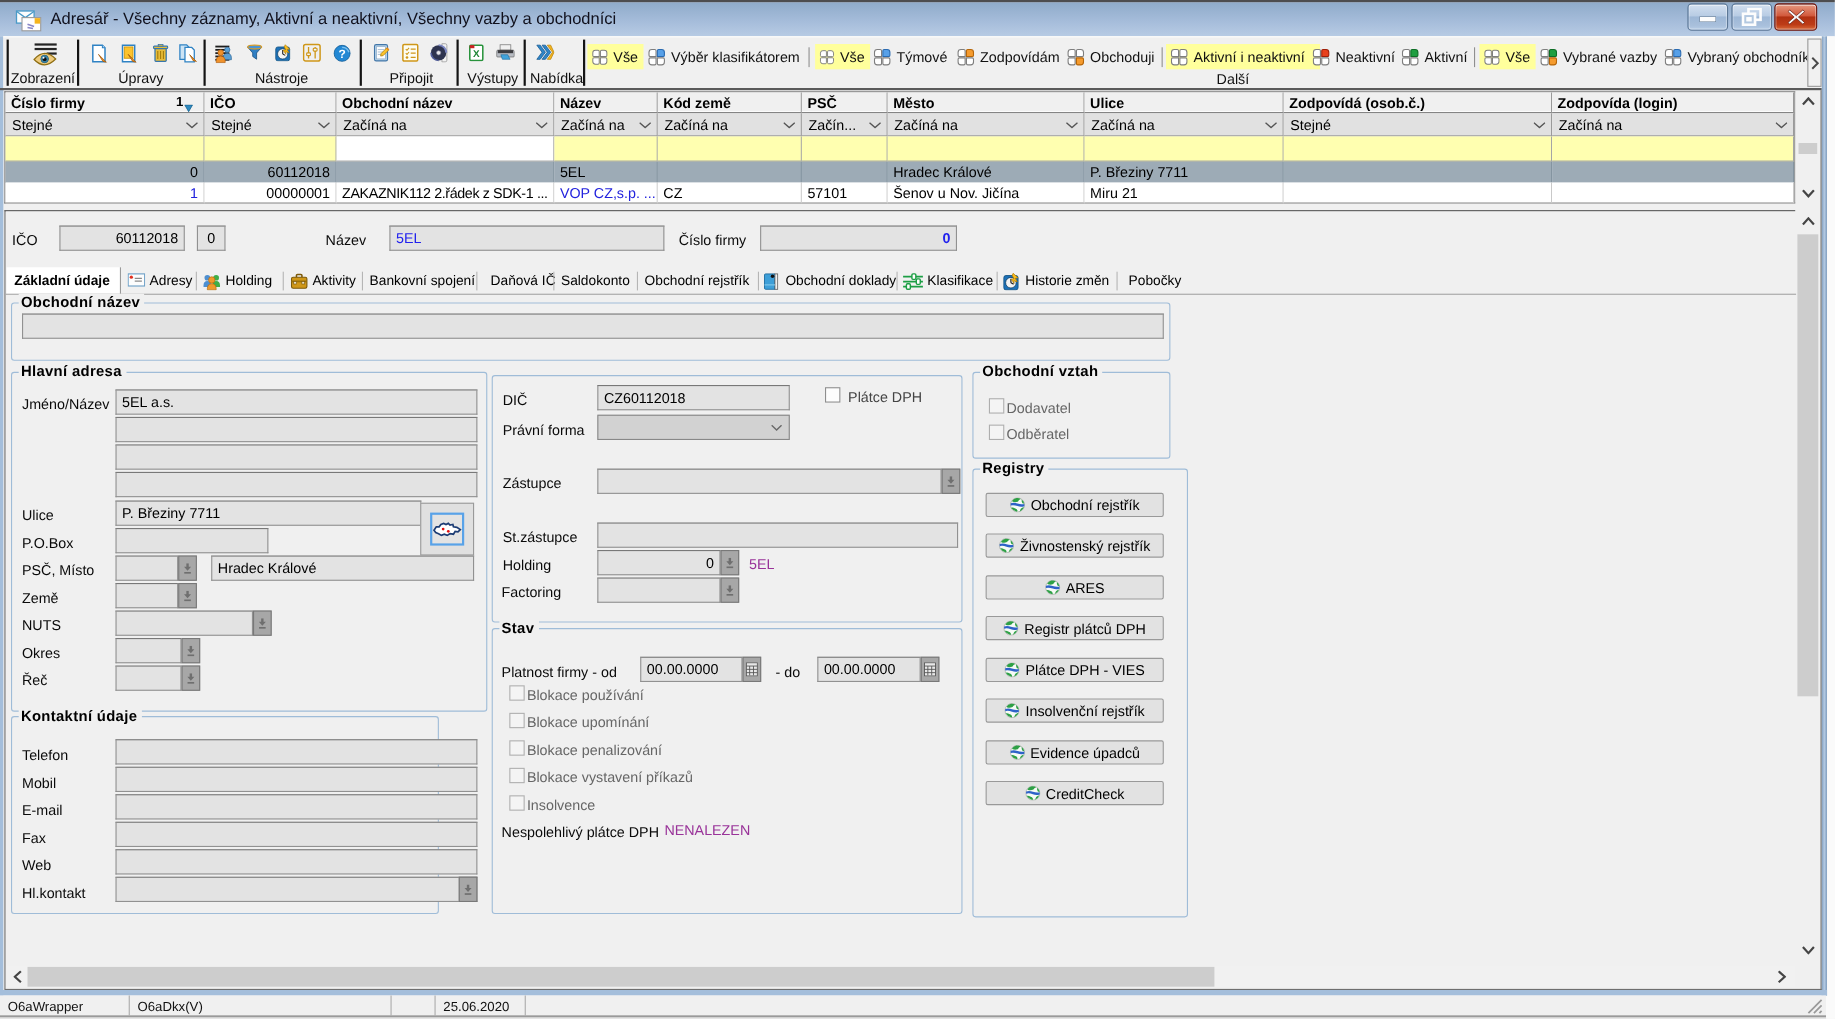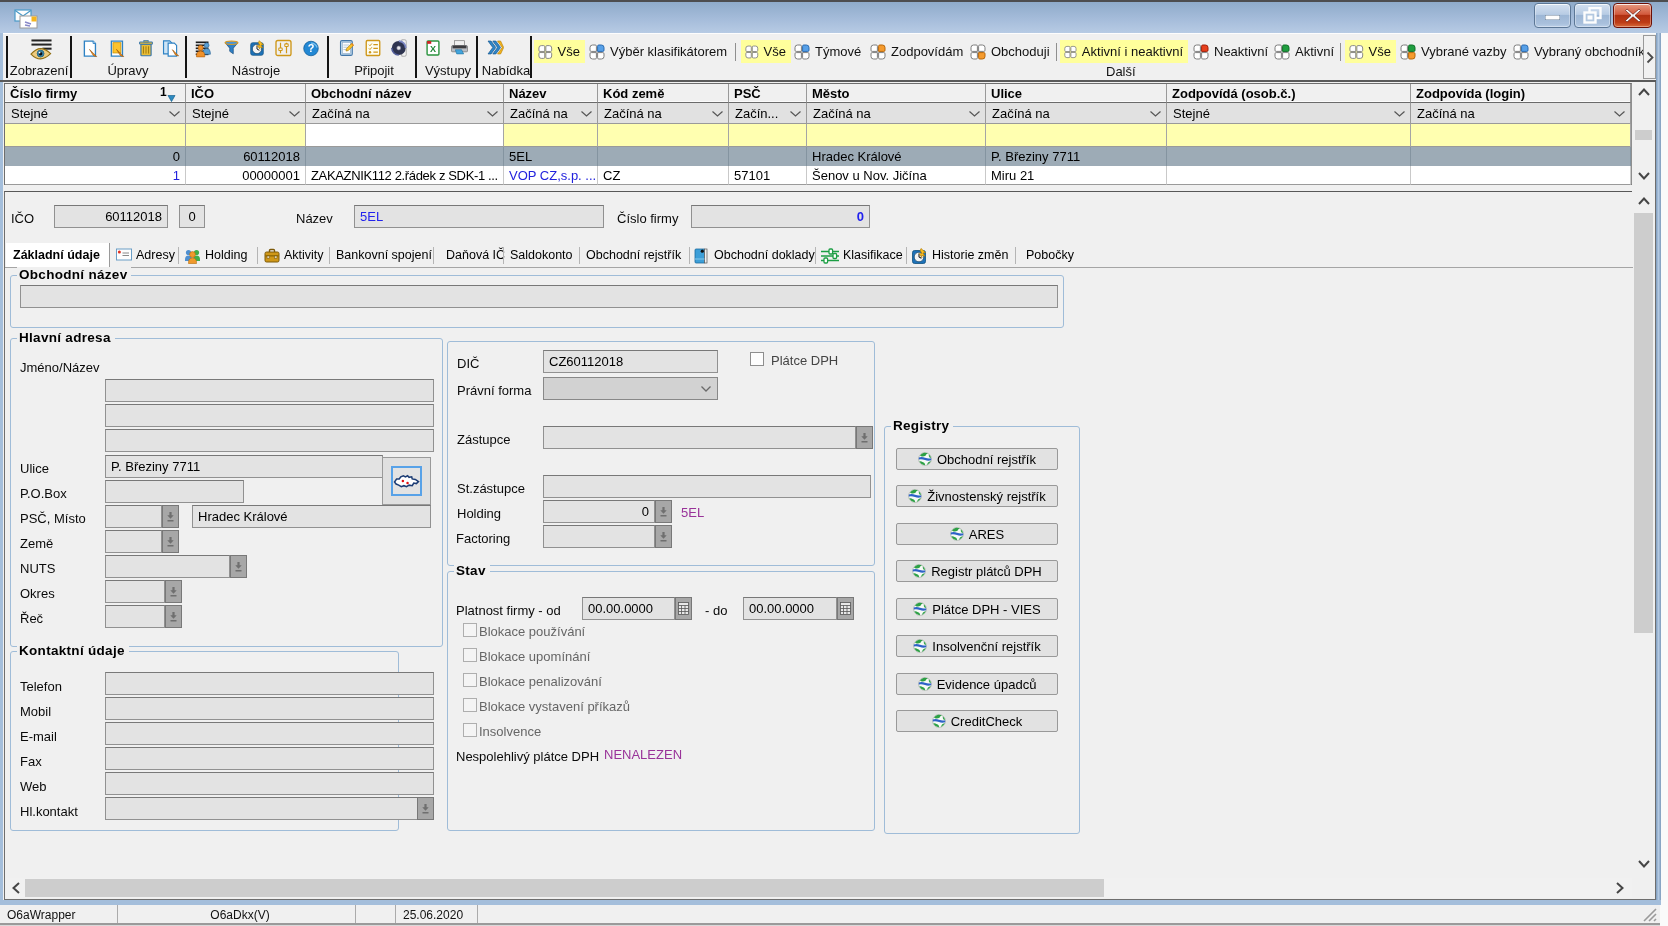--- a/index.html
+++ b/index.html
@@ -71,20 +71,21 @@
 #bluebottom { position:absolute; left:0; top:900px; width:1661px; height:5px; background:#a4bedb; }
 #statusbar { position:absolute; left:0; top:905px; width:1660px; height:18px; background:#f0f0f0; font-size:12px; color:#111; }
 #statusbar .cell { position:absolute; top:0; height:18px; border-right:1px solid #ababab; padding:3px 0 0 7px; }
 #bottomline { position:absolute; left:0; top:923px; width:1660px; height:2px; background:#9a9a9a; }
 #bottomfill { position:absolute; left:0; top:925px; width:1660px; height:1px; background:#d9d9d9; }
 </style>
 </head>
 <body>
 <div id="win">
   <div id="titlebar">
+    <div id="titletext">Adresář - Všechny záznamy, Aktivní a neaktivní, Všechny vazby a obchodníci</div>
     <svg class="abs" style="left:13px;top:5px" width="26" height="24" viewBox="0 0 26 24">
       <rect x="2" y="3" width="16" height="11" fill="#fdfdfd" stroke="#4a9ac8" stroke-width="1.2"></rect>
       <path d="M2.2 3.4 L10 9 L17.8 3.4" fill="none" stroke="#4a9ac8" stroke-width="1.2"></path>
       <rect x="7" y="9" width="17" height="12" fill="#ffffff" stroke="#9a9a9a" stroke-width="1"></rect>
       <rect x="18.5" y="9.5" width="5" height="5" fill="#f5b51e"></rect>
       <path d="M12 15 l6 2 M12 18 l5 1" stroke="#8888c8" stroke-width="1.4"></path>
     </svg>
     <div class="winbtn" style="left:1534px;width:37px;"></div>
     <svg class="abs" style="left:1545px;top:13px" width="15" height="5" viewBox="0 0 15 5">
         <rect x="0" y="0" width="15" height="5" fill="#fdfdfd" stroke="#44607e" stroke-width="0.8"></rect>
@@ -259,21 +260,21 @@
           <path d="M7.4 8.6 L2.2 8.6 Q1 8.6 1 9.8 L1 12.4 Q1 15 3.6 15 L6.2 15 Q7.4 15 7.4 13.8 Z" fill="#ffffff" stroke="#7e7e7e" stroke-width="1"></path>
           <path d="M8.6 8.6 L8.6 13.8 Q8.6 15 9.8 15 L12.4 15 Q15 15 15 12.4 L15 9.8 Q15 8.6 13.8 8.6 Z" fill="#ffffff" stroke="#7e7e7e" stroke-width="1"></path>
         </svg>Zodpovídám</div>
     <div class="tbtn" style="left:963px"><svg width="16" height="16" viewBox="0 0 16 16">
           <path d="M7.4 7.4 L7.4 2.2 Q7.4 1 6.2 1 L3.6 1 Q1 1 1 3.6 L1 6.2 Q1 7.4 2.2 7.4 Z" fill="#ffffff" stroke="#7e7e7e" stroke-width="1"></path>
           <path d="M8.6 7.4 L13.8 7.4 Q15 7.4 15 6.2 L15 3.6 Q15 1 12.4 1 L9.8 1 Q8.6 1 8.6 2.2 Z" fill="#ffffff" stroke="#7e7e7e" stroke-width="1"></path>
           <path d="M7.4 8.6 L2.2 8.6 Q1 8.6 1 9.8 L1 12.4 Q1 15 3.6 15 L6.2 15 Q7.4 15 7.4 13.8 Z" fill="#ffffff" stroke="#7e7e7e" stroke-width="1"></path>
           <path d="M8.6 8.6 L8.6 13.8 Q8.6 15 9.8 15 L12.4 15 Q15 15 15 12.4 L15 9.8 Q15 8.6 13.8 8.6 Z" fill="#f59b2e" stroke="#b5660a" stroke-width="1"></path>
         </svg>Obchoduji</div>
     <div class="thinsep" style="left:1053px"></div>
-    <div class="tbtn yel" style="left:1057px;width:128px"><svg width="16" height="16" viewBox="0 0 16 16">
+    <div class="tbtn yel" style="left:1057px;width:140px"><svg width="16" height="16" viewBox="0 0 16 16">
           <path d="M7.4 7.4 L7.4 2.2 Q7.4 1 6.2 1 L3.6 1 Q1 1 1 3.6 L1 6.2 Q1 7.4 2.2 7.4 Z" fill="#ffffff" stroke="#7e7e7e" stroke-width="1"></path>
           <path d="M8.6 7.4 L13.8 7.4 Q15 7.4 15 6.2 L15 3.6 Q15 1 12.4 1 L9.8 1 Q8.6 1 8.6 2.2 Z" fill="#ffffff" stroke="#7e7e7e" stroke-width="1"></path>
           <path d="M7.4 8.6 L2.2 8.6 Q1 8.6 1 9.8 L1 12.4 Q1 15 3.6 15 L6.2 15 Q7.4 15 7.4 13.8 Z" fill="#ffffff" stroke="#7e7e7e" stroke-width="1"></path>
           <path d="M8.6 8.6 L8.6 13.8 Q8.6 15 9.8 15 L12.4 15 Q15 15 15 12.4 L15 9.8 Q15 8.6 13.8 8.6 Z" fill="#ffffff" stroke="#7e7e7e" stroke-width="1"></path>
         </svg>Aktivní i neaktivní</div>
     <div class="tbtn" style="left:1186px"><svg width="16" height="16" viewBox="0 0 16 16">
           <path d="M7.4 7.4 L7.4 2.2 Q7.4 1 6.2 1 L3.6 1 Q1 1 1 3.6 L1 6.2 Q1 7.4 2.2 7.4 Z" fill="#ffffff" stroke="#7e7e7e" stroke-width="1"></path>
           <path d="M8.6 7.4 L13.8 7.4 Q15 7.4 15 6.2 L15 3.6 Q15 1 12.4 1 L9.8 1 Q8.6 1 8.6 2.2 Z" fill="#e8401c" stroke="#9e1e08" stroke-width="1"></path>
           <path d="M7.4 8.6 L2.2 8.6 Q1 8.6 1 9.8 L1 12.4 Q1 15 3.6 15 L6.2 15 Q7.4 15 7.4 13.8 Z" fill="#ffffff" stroke="#7e7e7e" stroke-width="1"></path>
           <path d="M8.6 8.6 L8.6 13.8 Q8.6 15 9.8 15 L12.4 15 Q15 15 15 12.4 L15 9.8 Q15 8.6 13.8 8.6 Z" fill="#ffffff" stroke="#7e7e7e" stroke-width="1"></path>
@@ -457,20 +458,21 @@
     <div id="tabline"></div>
 
     <div class="gbox" style="left:5px;top:83px;width:1054px;height:53px">
         <b>Obchodní název</b>
       <div class="fld" style="left:9px;top:9px;width:1038px"></div>
     </div>
 
     <div class="gbox" style="left:5px;top:146px;width:433px;height:309px">
         <b>Hlavní adresa</b>
       <div class="lbl" style="left:9px;top:21px">Jméno/Název</div>
+      <div class="fld" style="left:94px;top:15px;width:329px">5EL a.s.</div>
       <div class="fld" style="left:94px;top:40px;width:329px"></div>
       <div class="fld" style="left:94px;top:65px;width:329px"></div>
       <div class="fld" style="left:94px;top:90px;width:329px"></div>
       <div class="lbl" style="left:9px;top:122px">Ulice</div>
       <div class="fld" style="left:94px;top:116px;width:278px">P. Březiny 7711</div>
       <div class="lbl" style="left:9px;top:147px">P.O.Box</div>
       <div class="fld" style="left:94px;top:141px;width:139px"></div>
       <div class="abs" style="left:371px;top:118px;width:49px;height:48px;background:#e0e0e0;border:1px solid #9a9a9a">
         <div class="abs" style="left:8px;top:8px;width:31px;height:30px;background:#e3e3e3;border:2px solid #58a2e8">
         <svg style="position:absolute;left:0px;top:4px" width="27" height="19" viewBox="0 0 26 18">
@@ -610,20 +612,27 @@
       <div class="cb dis" style="left:15px;top:101px"></div>
         <div class="lbl dim" style="left:31px;top:102px">Blokace penalizování</div>
       <div class="cb dis" style="left:15px;top:126px"></div>
         <div class="lbl dim" style="left:31px;top:127px">Blokace vystavení příkazů</div>
       <div class="cb dis" style="left:15px;top:151px"></div>
         <div class="lbl dim" style="left:31px;top:152px">Insolvence</div>
       <div class="lbl" style="left:8px;top:177px">Nespolehlivý plátce DPH</div>
       <div class="lbl" style="left:156px;top:175px;color:#993399">NENALEZEN</div>
     </div>
 
+    <div class="gbox" style="left:879px;top:146px;width:180px;height:79px">
+        <b>Obchodní vztah</b>
+      <div class="cb dis" style="left:14px;top:23px"></div>
+        <div class="lbl dim" style="left:30px;top:24px">Dodavatel</div>
+      <div class="cb dis" style="left:14px;top:47px"></div>
+        <div class="lbl dim" style="left:30px;top:48px">Odběratel</div>
+    </div>
 
     <div class="gbox" style="left:879px;top:234px;width:196px;height:408px">
         <b>Registry</b>
       <div class="rbtn" style="left:11px;top:21px"><svg width="14" height="14" viewBox="0 0 14 14">
             <circle cx="7" cy="7" r="6.4" fill="#f6faf6" stroke="#9aa29a" stroke-width="0.6"></circle>
             <path d="M2 3.5 Q3.5 1.2 6 0.8 Q8.5 0.6 10 1.6 Q8 2.2 7.5 3.8 Q5.5 4.8 3.8 4.4 Q2.5 4.2 2 3.5 Z" fill="#2da045"></path>
             <path d="M10.8 2.2 Q12.6 3.6 13.2 6 L11.5 5.5 Q10.5 4 10.8 2.2 Z" fill="#2da045"></path>
             <path d="M1.2 9.5 Q3 9 4.5 10 Q6.5 10.5 7 12 Q7.2 13 6.5 13.2 Q3 12.6 1.2 9.5 Z" fill="#2da045"></path>
             <path d="M9 13 Q11.8 11.8 12.9 9 Q11 9.5 10 10.5 Q9.2 11.8 9 13 Z" fill="#2da045"></path>
             <path d="M0.8 5.5 Q4 4.6 7 5.8 Q10.5 7 13.2 6.2 L13.2 8.2 Q10 9.2 7 8 Q3.5 6.8 0.8 7.5 Z" fill="#2e62c8"></path>
@@ -704,21 +713,21 @@
     <svg class="chev" style="left:5px;top:668px" width="12" height="8" viewBox="0 0 12 8">
         <path d="M1 1 L6 6.5 L11 1" fill="none" stroke="#454545" stroke-width="2"></path>
       </svg>
   </div>
 
   <div class="abs" style="left:1655px;top:82px;width:1px;height:818px;background:#6e6e6e"></div>
   <div class="abs" style="left:4px;top:899px;width:1652px;height:1px;background:#6e6e6e"></div>
   <div id="bluebottom"></div>
   <div id="statusbar">
     <div class="cell" style="left:0;width:118px;">O6aWrapper</div>
-    <div class="cell" style="left:118px;width:238px;text-align:center;">O6aDkx(V)</div>
+    <div class="cell" style="left:118px;width:238px;">O6aDkx(V)</div>
     <div class="cell" style="left:356px;width:40px;"></div>
     <div class="cell" style="left:396px;width:82px;">25.06.2020</div>
     <svg class="abs" style="left:1642px;top:2px" width="15" height="15" viewBox="0 0 15 15">
       <path d="M14 2 L2 14 M14 7 L7 14 M14 12 L12 14" stroke="#9a9a9a" stroke-width="1.6"></path>
     </svg>
   </div>
   <div id="bottomline"></div>
   <div id="bottomfill"></div>
 </div>
 

